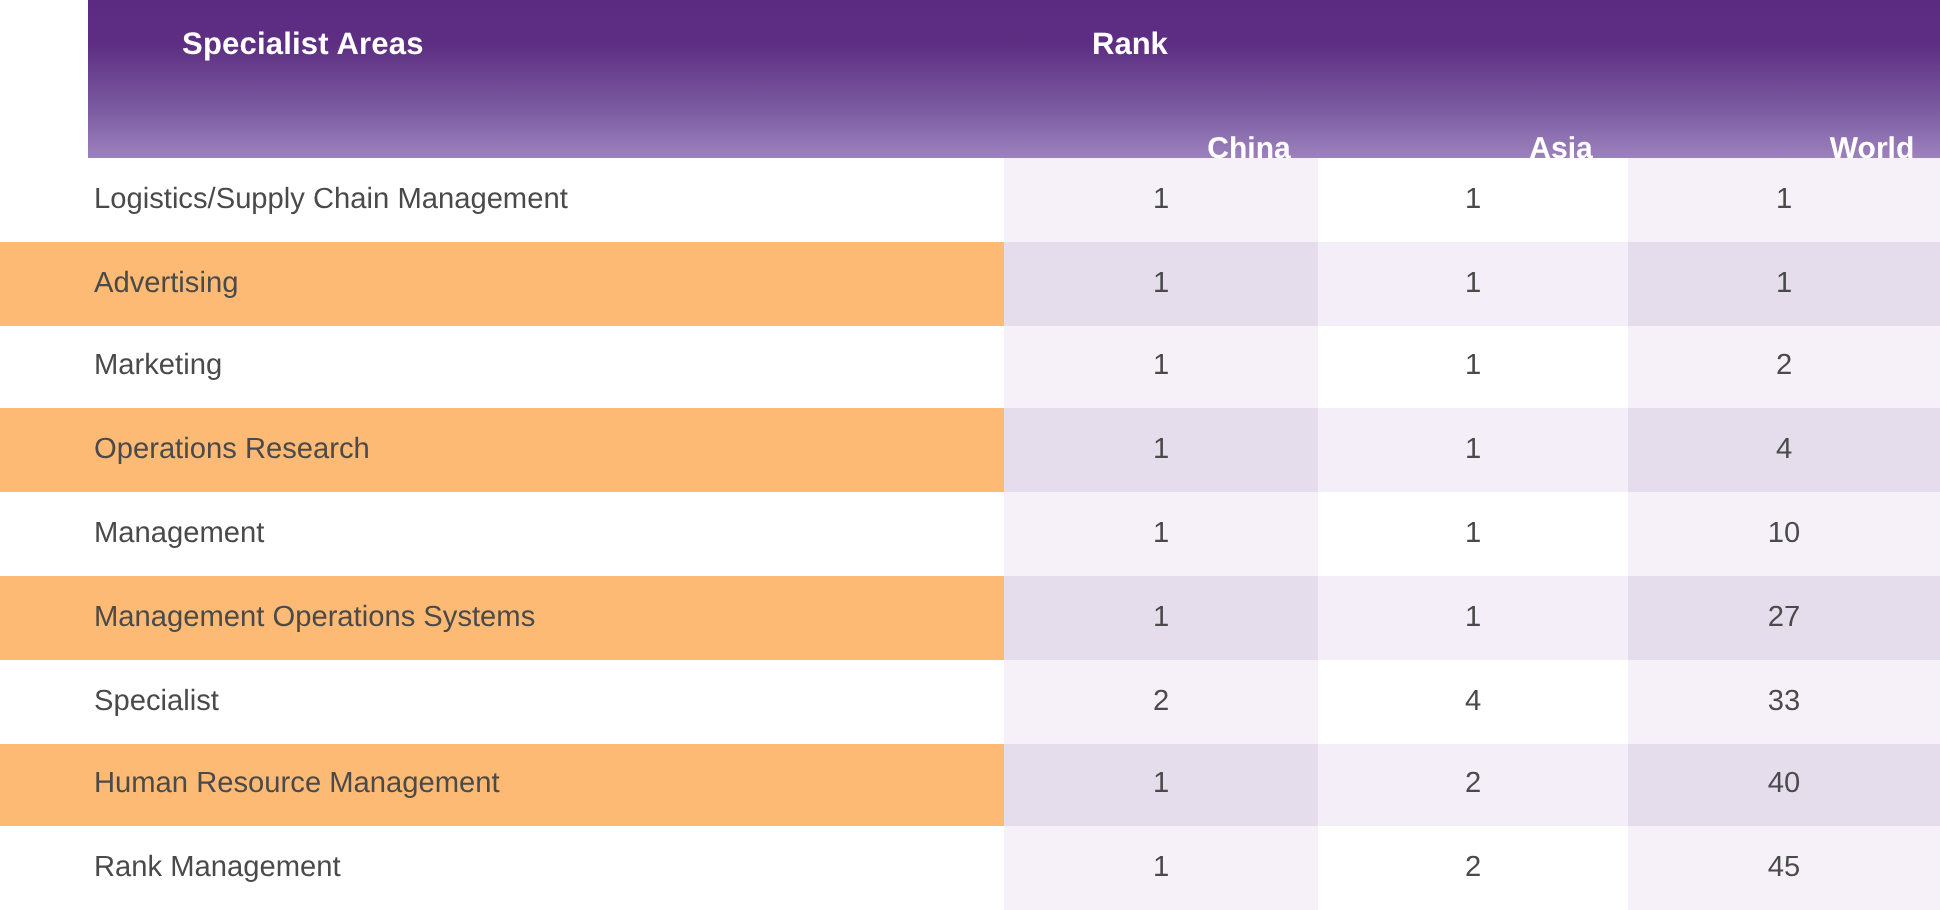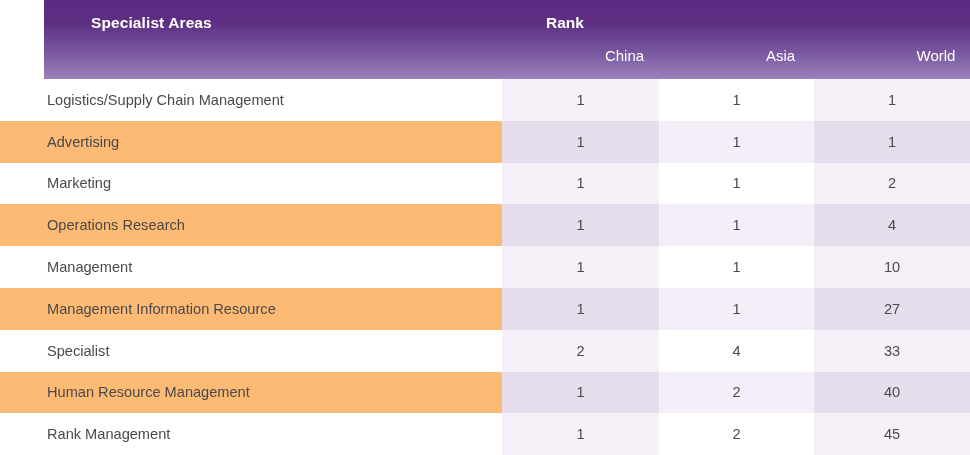--- a/index.html
+++ b/index.html
@@ -43,24 +43,24 @@
     position: absolute;
     left: 502px;
     width: 468px;
     top: 14px;
     color: #ffffff;
     font-size: 15.5px;
     font-weight: bold;
   }
   .header-sub {
     position: absolute;
-    top: 47px;
+    top: 66px;
     color: #ffffff;
     font-size: 15px;
-    font-weight: normal;
+    font-weight: bold;
     text-align: center;
   }
   .header-sub.col-china { left: 502px; width: 157px; }
   .header-sub.col-asia  { left: 659px; width: 155px; }
   .header-sub.col-world { left: 814px; width: 156px; }
 
   
   .table-body {
     position: relative;
     height: 376px;
@@ -149,21 +149,21 @@
     </div>
 
     <div class="data-row row-light">
       <div class="cell-area">Management</div>
       <div class="cell-rank col-china">1</div>
       <div class="cell-rank col-asia">1</div>
       <div class="cell-rank col-world">10</div>
     </div>
 
     <div class="data-row row-tint">
-      <div class="cell-area">Management Information Resource</div>
+      <div class="cell-area">Management Operations Systems</div>
       <div class="cell-rank col-china">1</div>
       <div class="cell-rank col-asia">1</div>
       <div class="cell-rank col-world">27</div>
     </div>
 
     <div class="data-row row-light">
       <div class="cell-area">Specialist</div>
       <div class="cell-rank col-china">2</div>
       <div class="cell-rank col-asia">4</div>
       <div class="cell-rank col-world">33</div>

